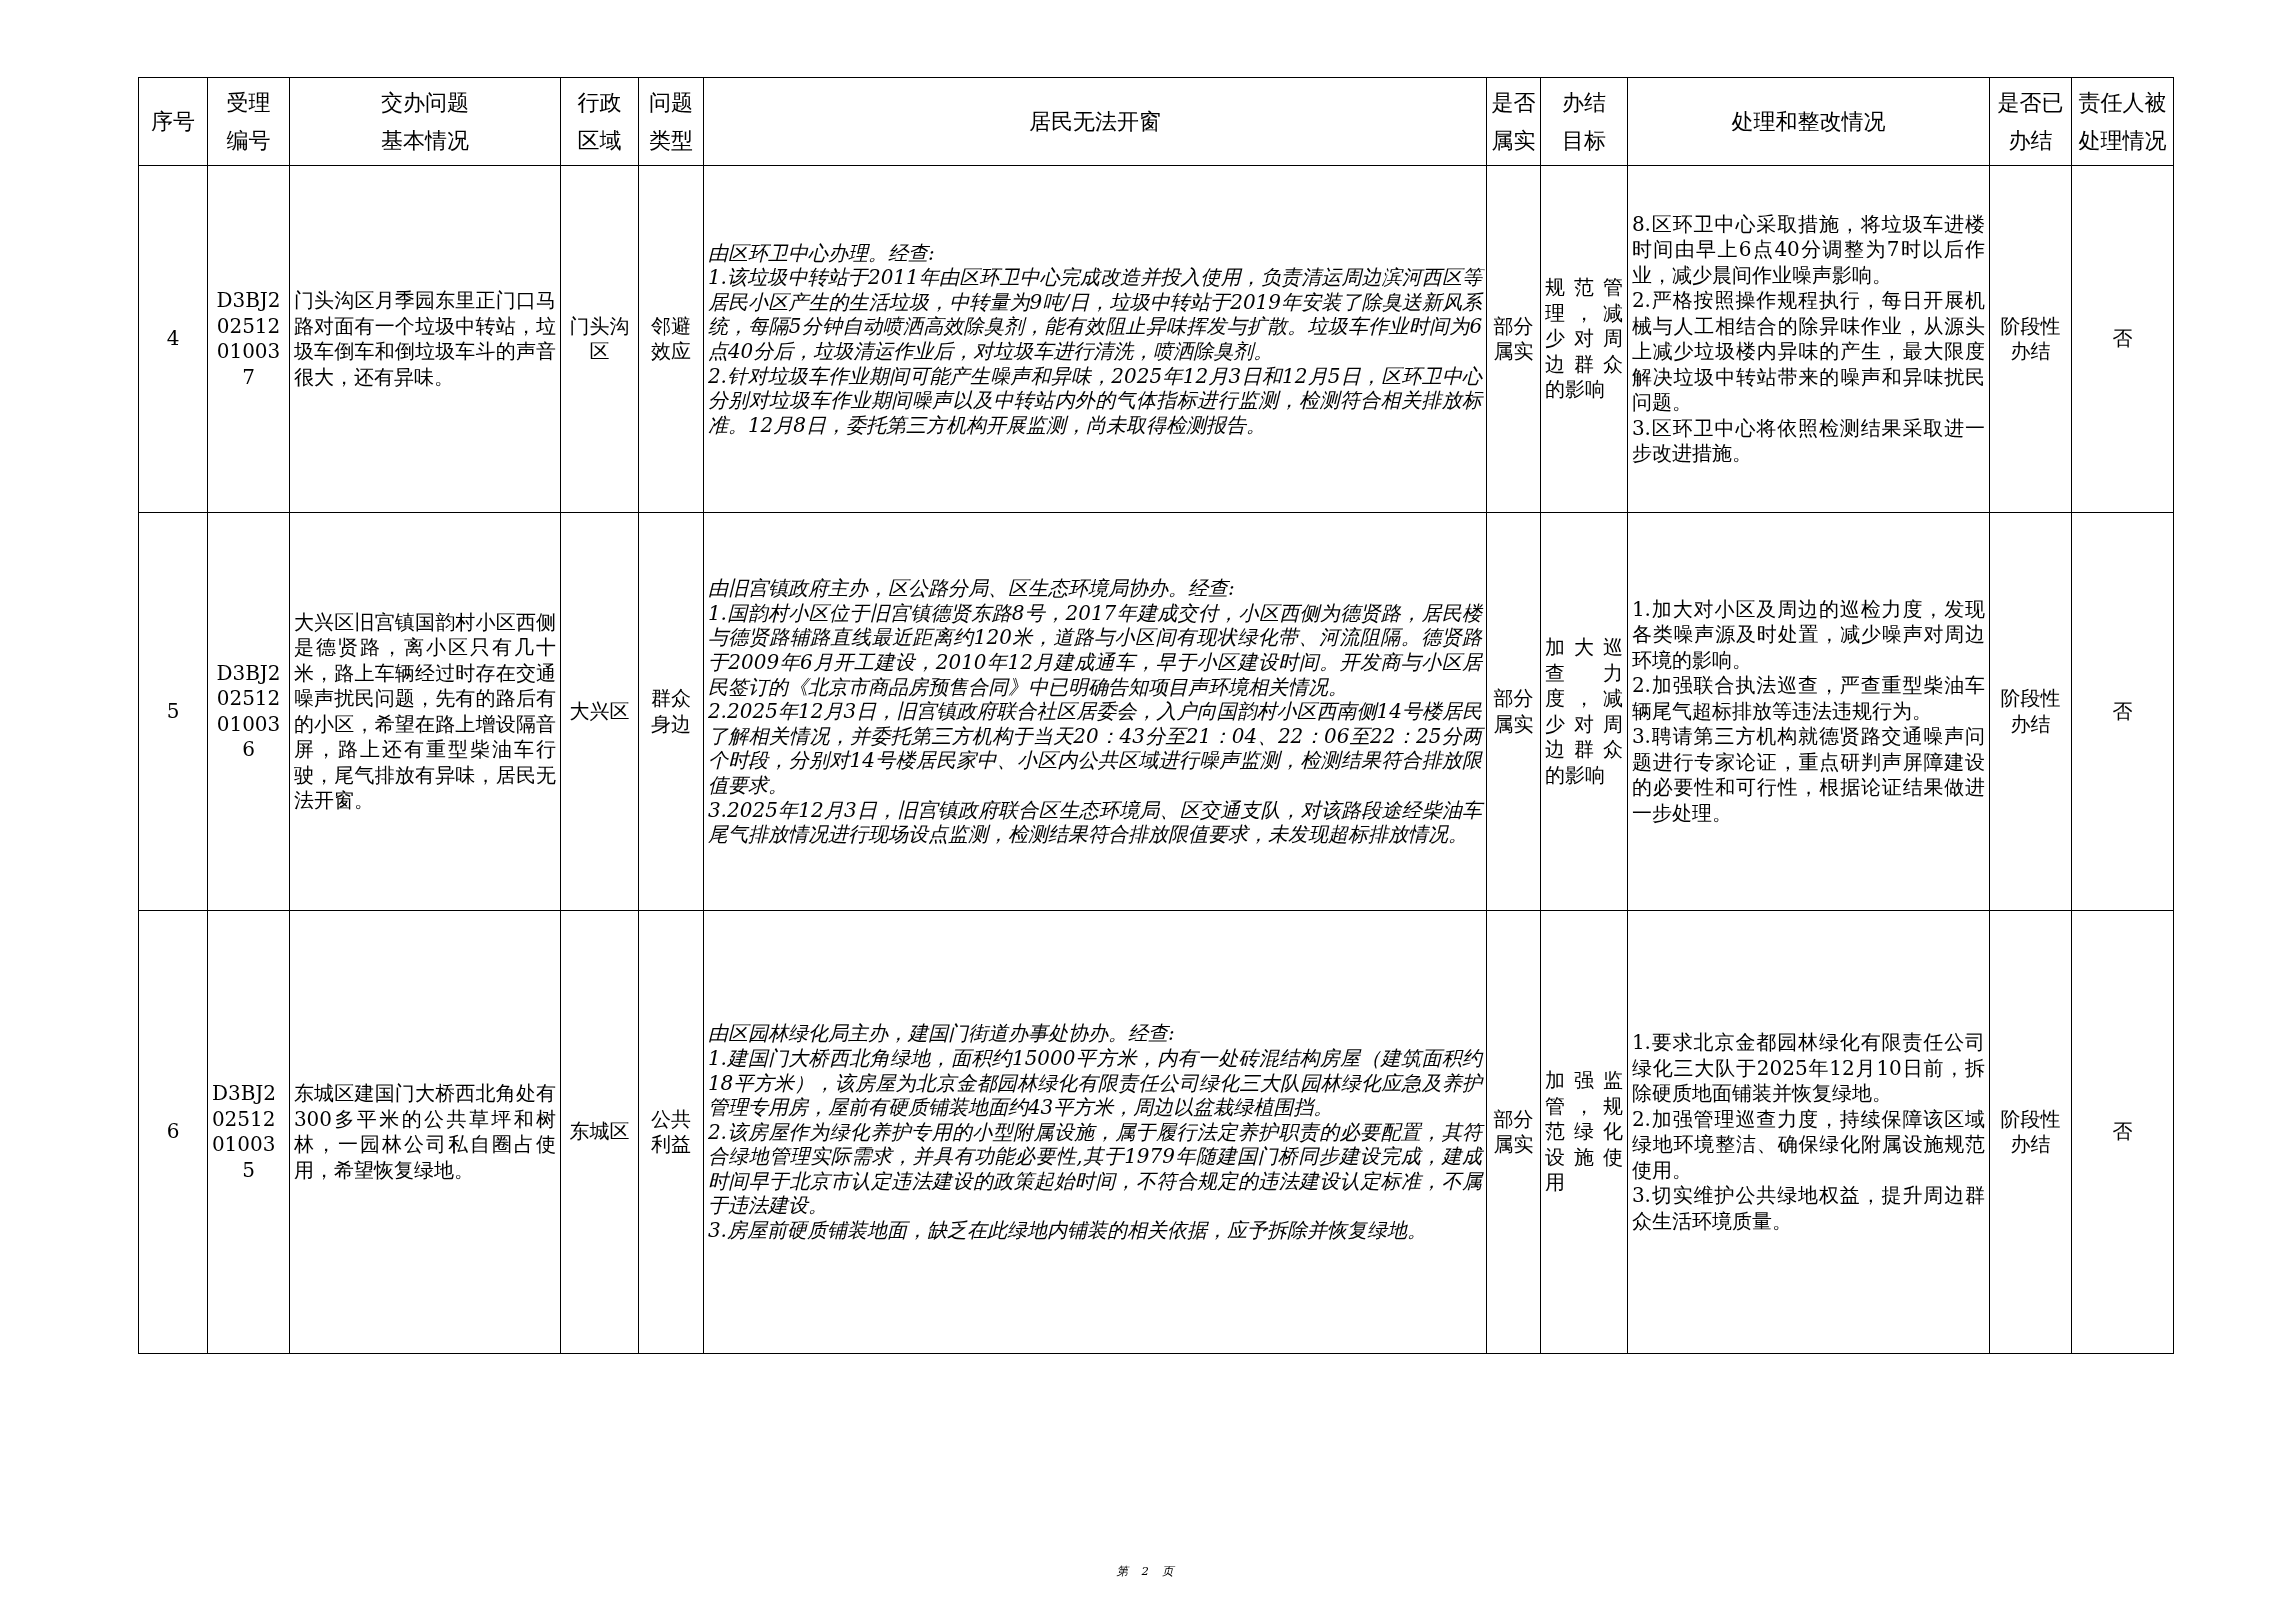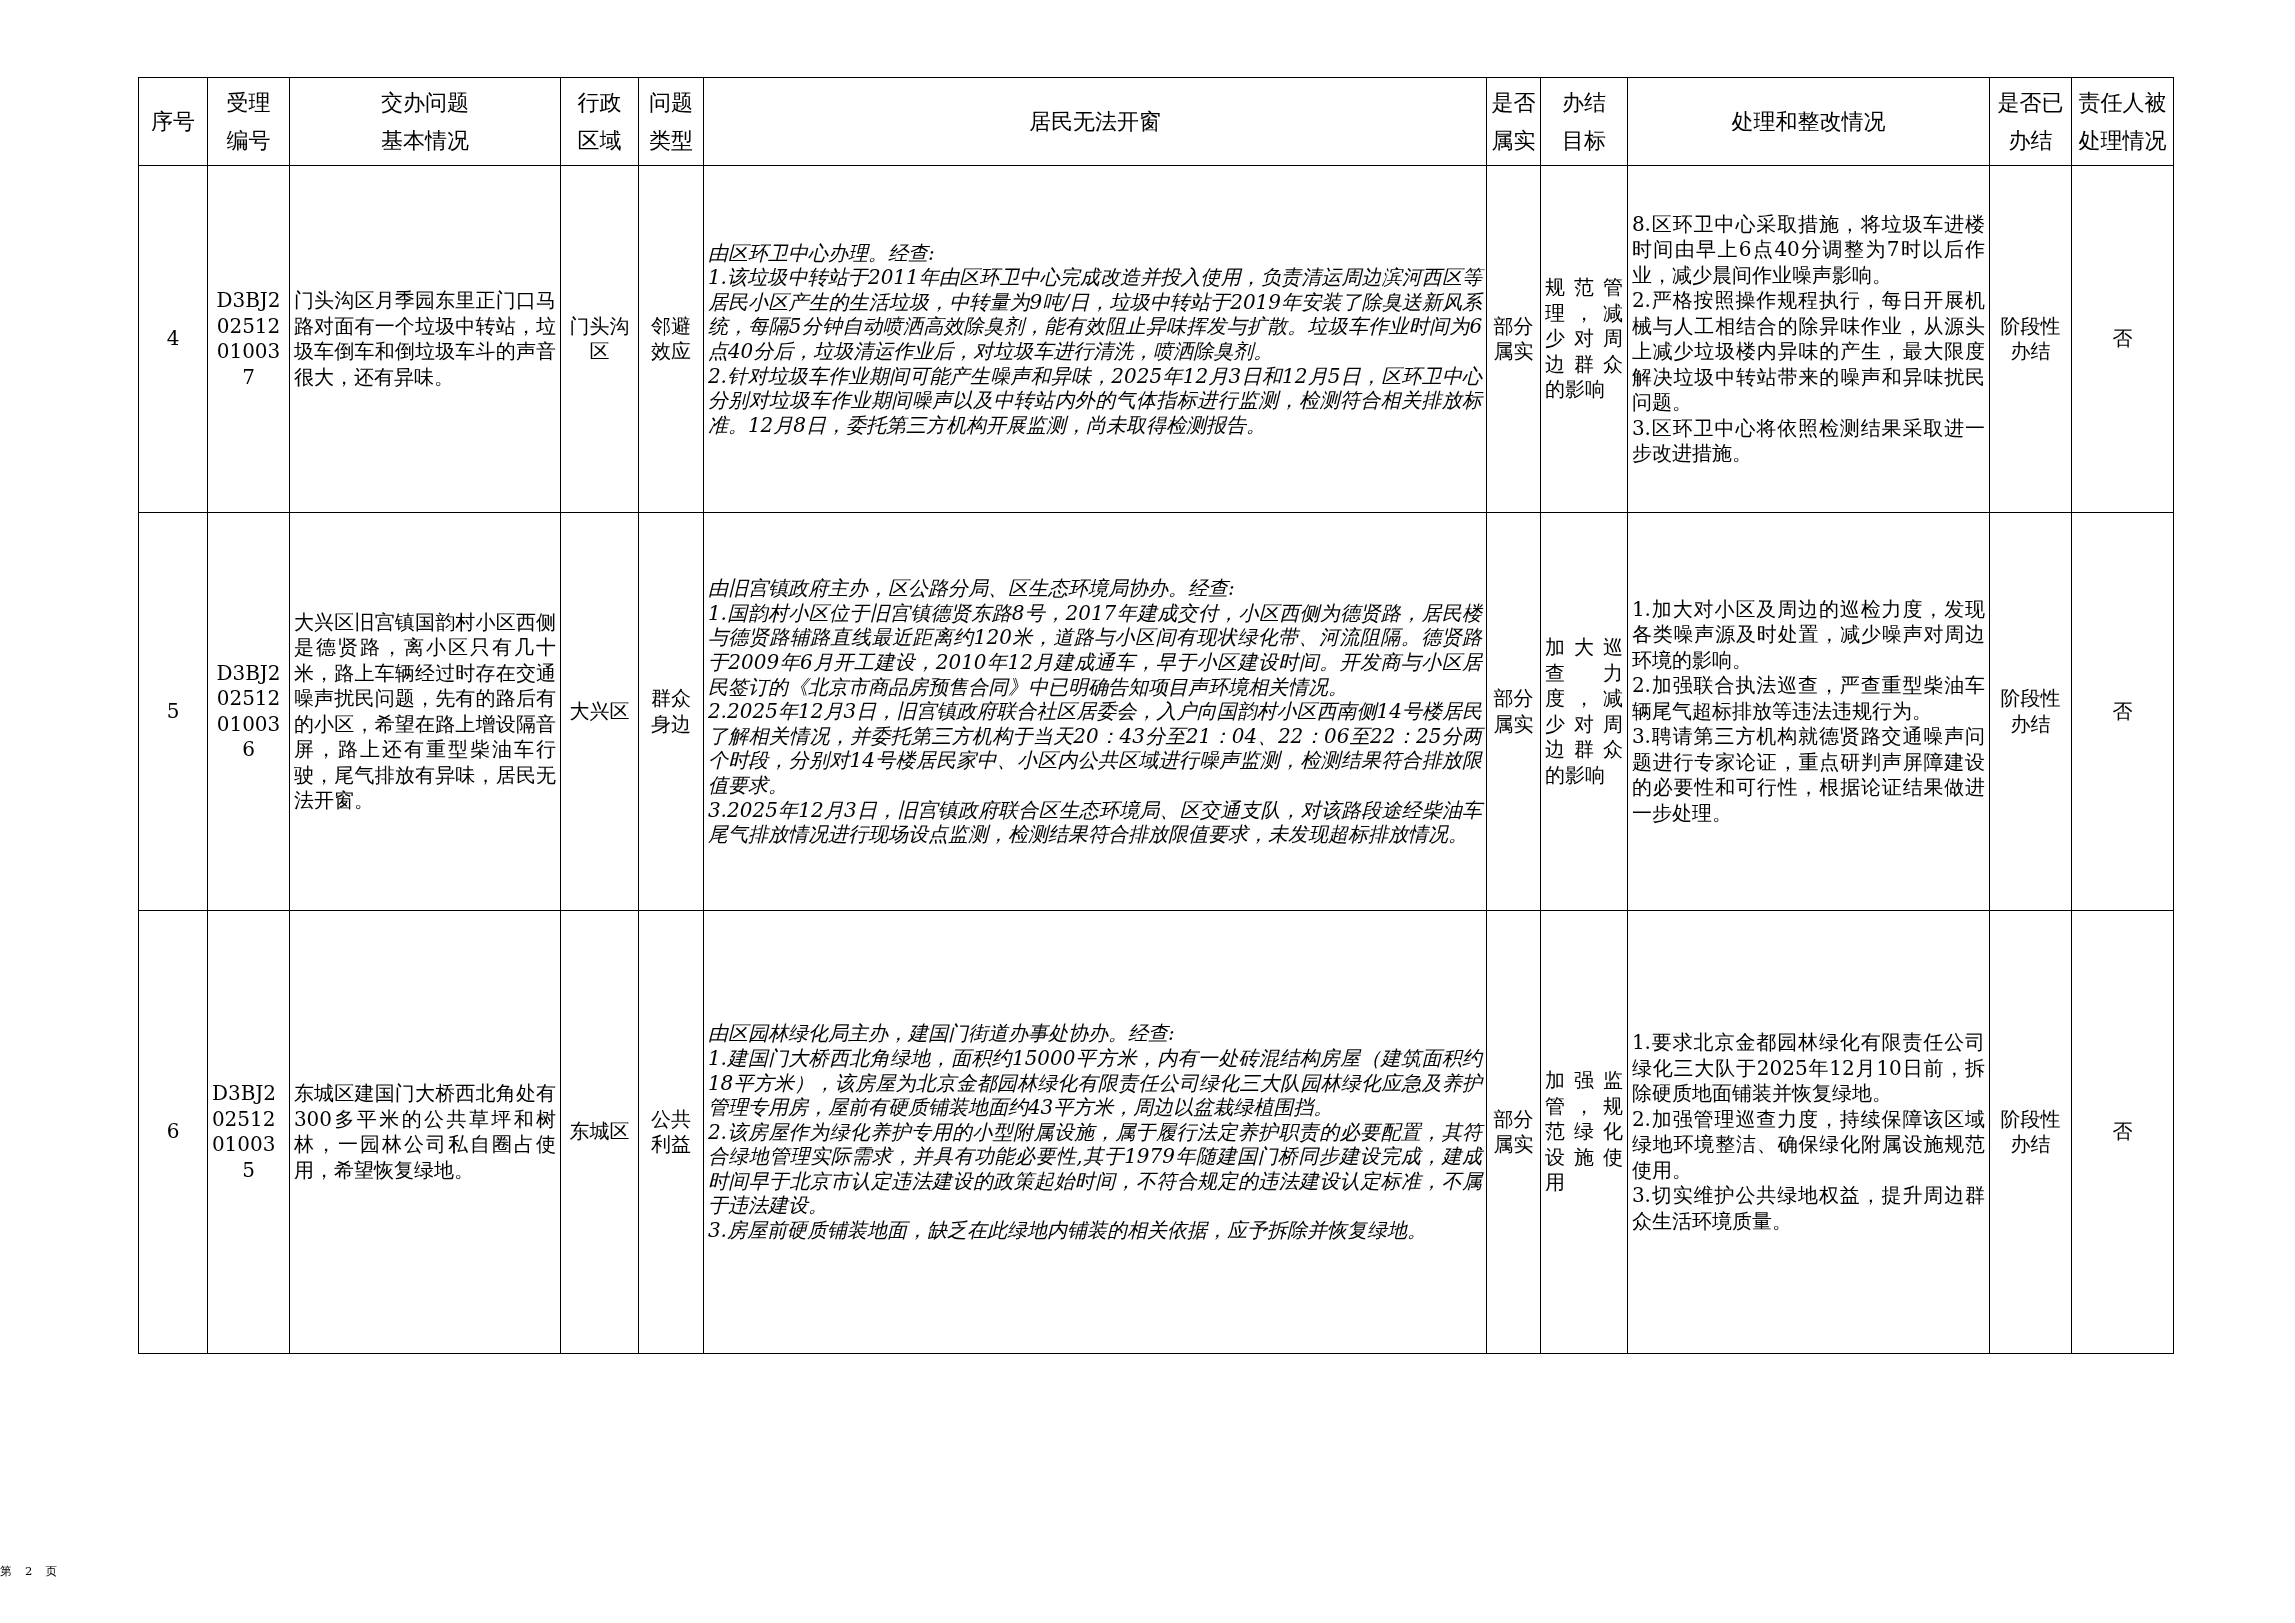--- a/index.html
+++ b/index.html
@@ -11,22 +11,22 @@
   table.report th { font-family: "DejaVu Sans", "Liberation Sans", sans-serif; font-weight: normal;
                     font-size: 22px; line-height: 38px; text-align: center; height: 87px; }
   tr.r4 td { height: 346px; }
   tr.r5 td { height: 397px; }
   tr.r6 td { height: 442px; }
   td { font-size: 20px; line-height: 25.5px; }
   td.c { text-align: center; }
   td.j { text-align: justify; text-align-last: left; word-break: break-all; }
   td.mid { line-height: 24.6px; font-style: italic; }
   .para { display: block; }
-  .footer { position: absolute; left: 0; width: 2295px; top: 1564px; 
-            font-size: 11.6px; letter-spacing: 4.8px; }
+  .footer { position: absolute; left: 0; width: 2295px; top: 1564px; text-align: center;
+            font-size: 11.6px; letter-spacing: 4.8px; font-style: italic; }
 </style>
 </head>
 <body>
 
 <table class="report">
   <colgroup>
     <col style="width:69px">
       <col style="width:82px">
       <col style="width:271px">
       <col style="width:78px">

